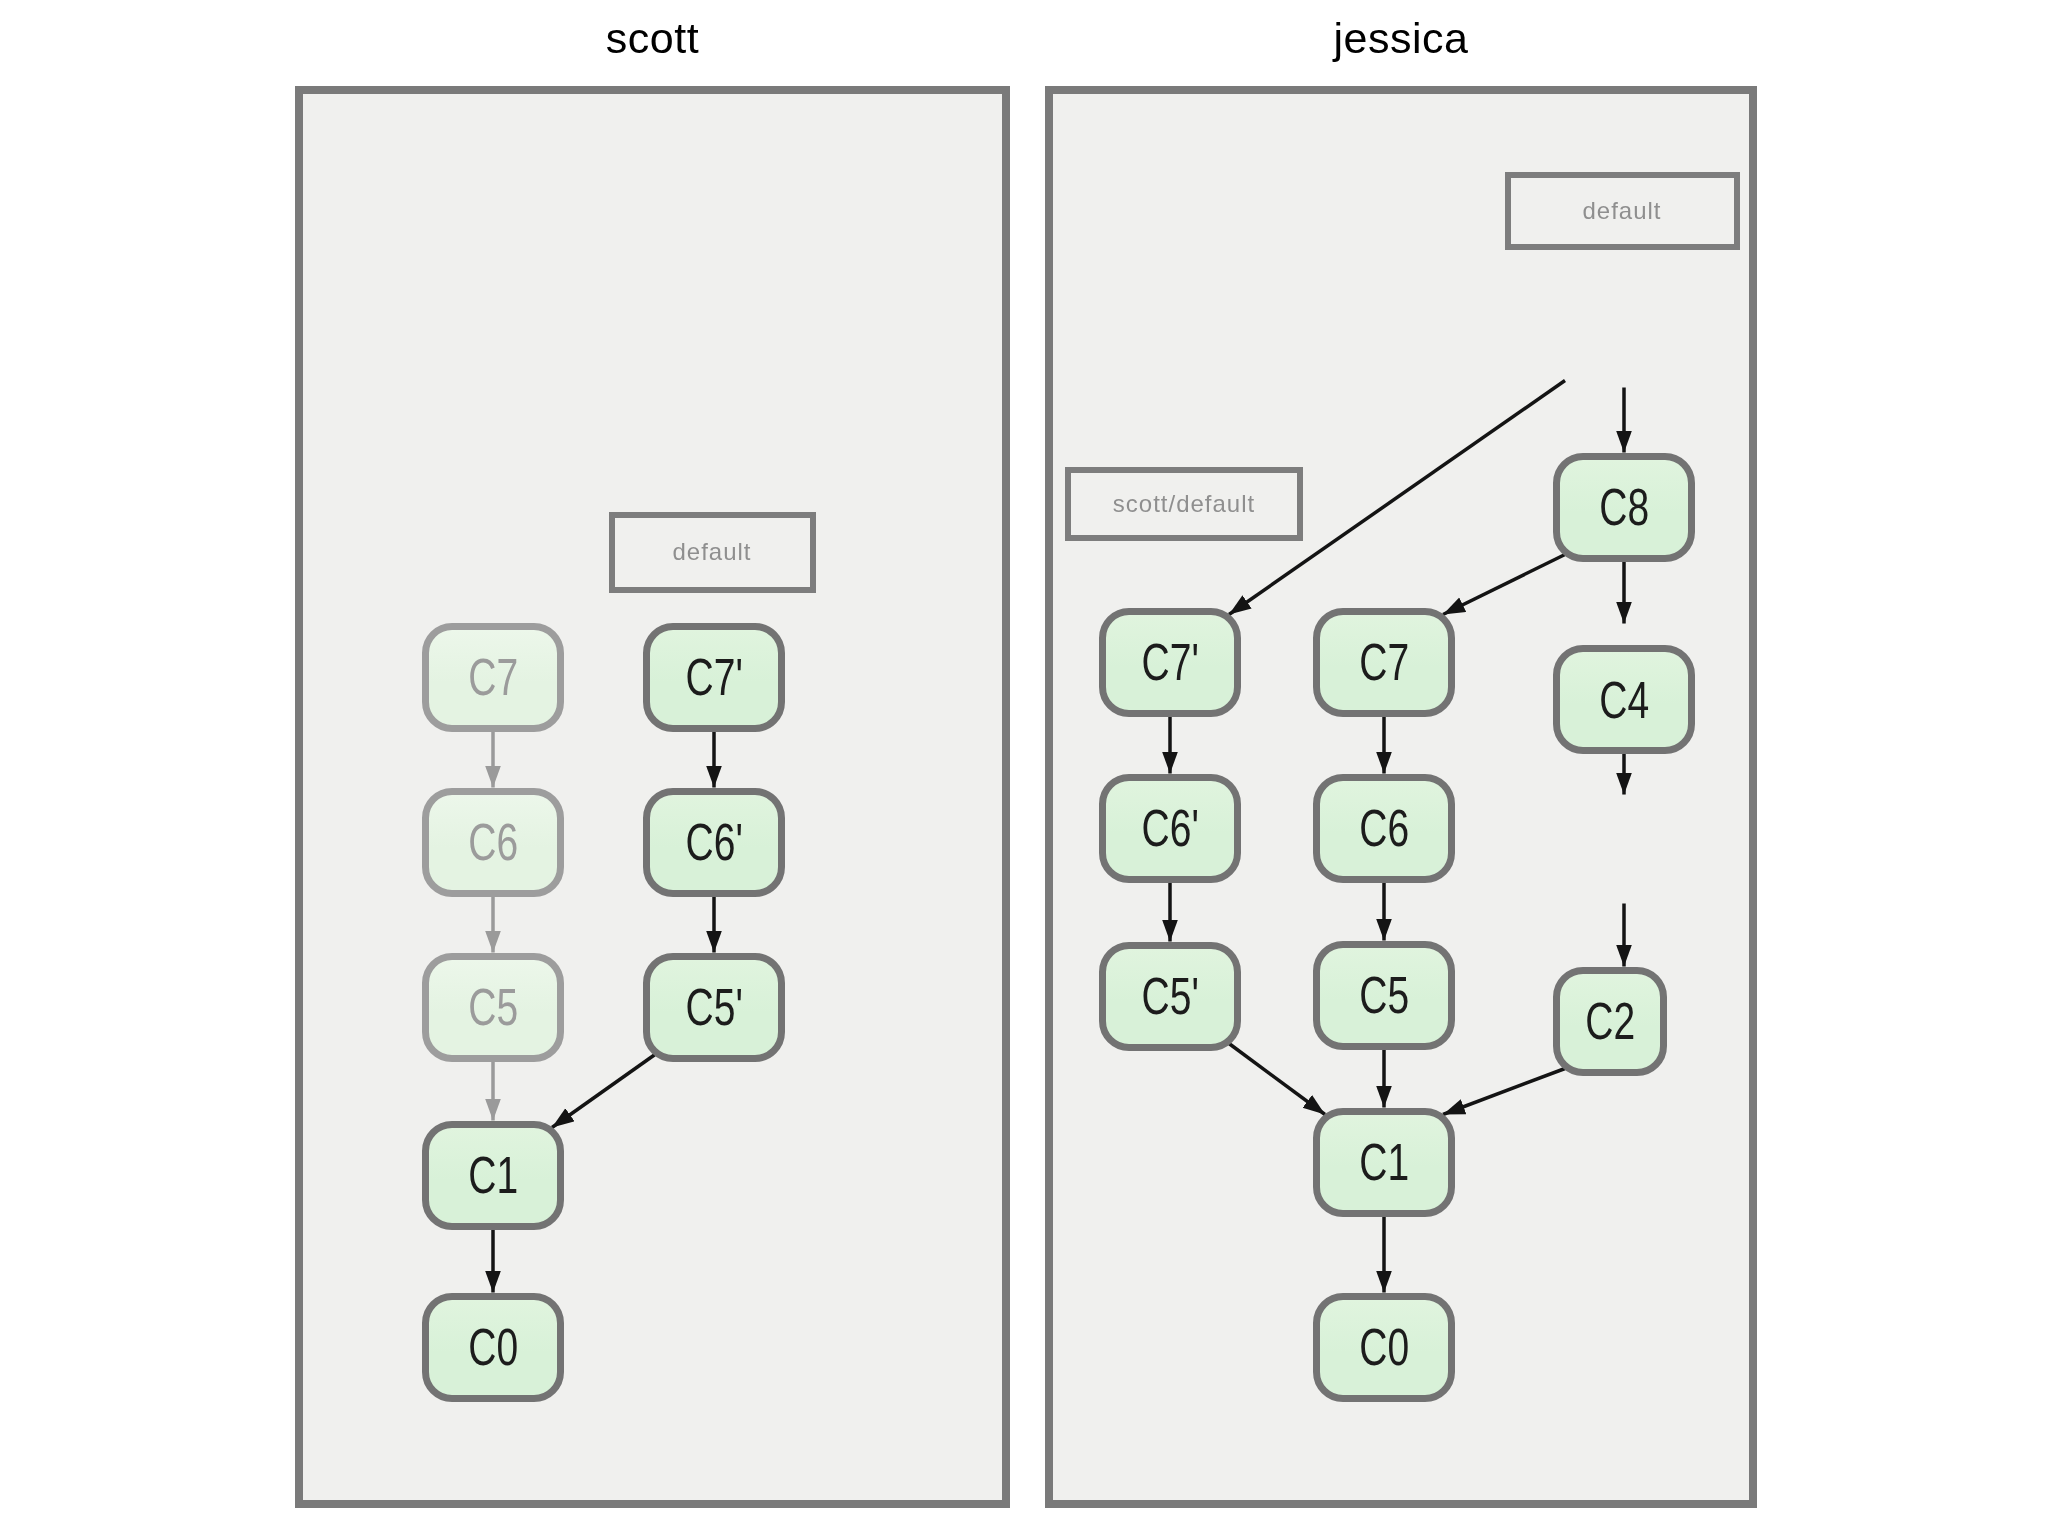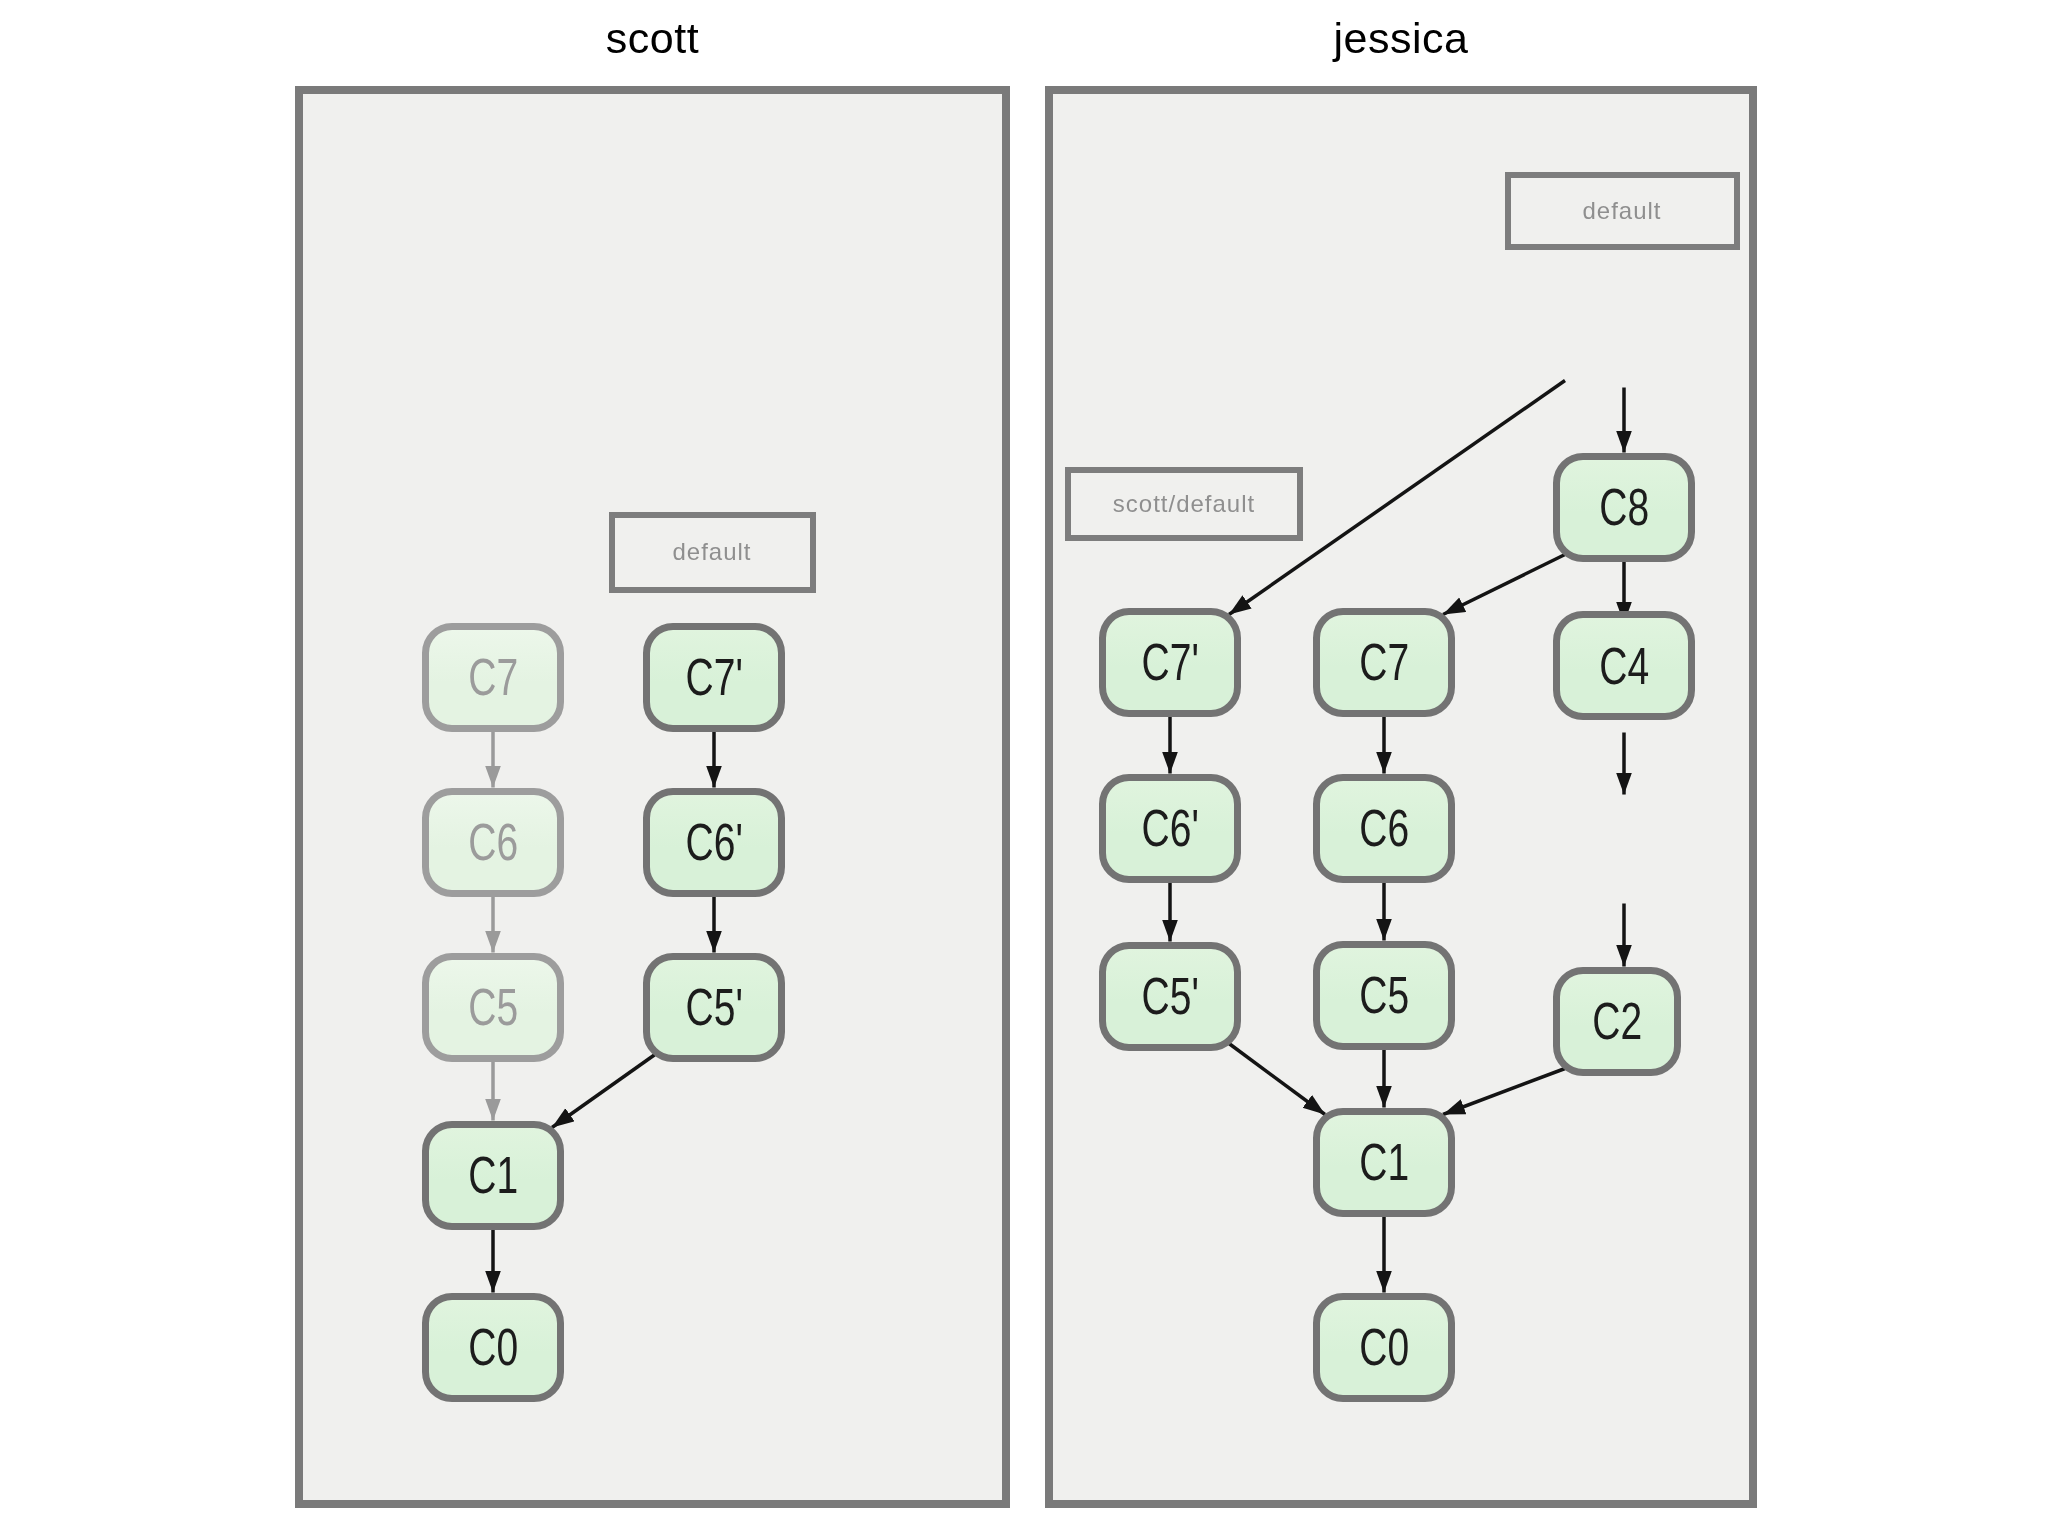--- a/index.html
+++ b/index.html
@@ -102,24 +102,24 @@
     </div>
     <div class="node" style="left: 643px; top: 787.5px; width: 142px; height: 109px; border-radius: 30px; border-width: 7px;">
       <span class="node-label">C6'</span>
     </div>
     <div class="node" style="left: 643px; top: 952.5px; width: 142px; height: 109px; border-radius: 30px; border-width: 7px;">
       <span class="node-label">C5'</span>
     </div>
     <div class="node" style="left: 1553px; top: 452.5px; width: 142px; height: 109px; border-radius: 30px; border-width: 7px;">
       <span class="node-label">C8</span>
     </div>
-    <div class="node" style="left: 1553px; top: 611px; width: 142px; height: 109px; border-radius: 30px; border-width: 7px;">
+    <div class="node" style="left: 1553px; top: 645px; width: 142px; height: 109px; border-radius: 30px; border-width: 7px;">
       <span class="node-label">C4</span>
     </div>
-    <div class="node" style="left: 1553px; top: 966.5px; width: 128px; height: 109px; border-radius: 30px; border-width: 7px; text-align: center;">
+    <div class="node" style="left: 1553px; top: 966.5px; width: 114px; height: 109px; border-radius: 30px; border-width: 7px; text-align: center;">
       <span class="node-label">C2</span>
     </div>
     <div class="node" style="left: 1099px; top: 607.5px; width: 142px; height: 109px; border-radius: 30px; border-width: 7px;">
       <span class="node-label">C7'</span>
     </div>
     <div class="node" style="left: 1099px; top: 773.5px; width: 142px; height: 109px; border-radius: 30px; border-width: 7px;">
       <span class="node-label">C6'</span>
     </div>
     <div class="node" style="left: 1099px; top: 941.5px; width: 142px; height: 109px; border-radius: 30px; border-width: 7px;">
       <span class="node-label">C5'</span>

